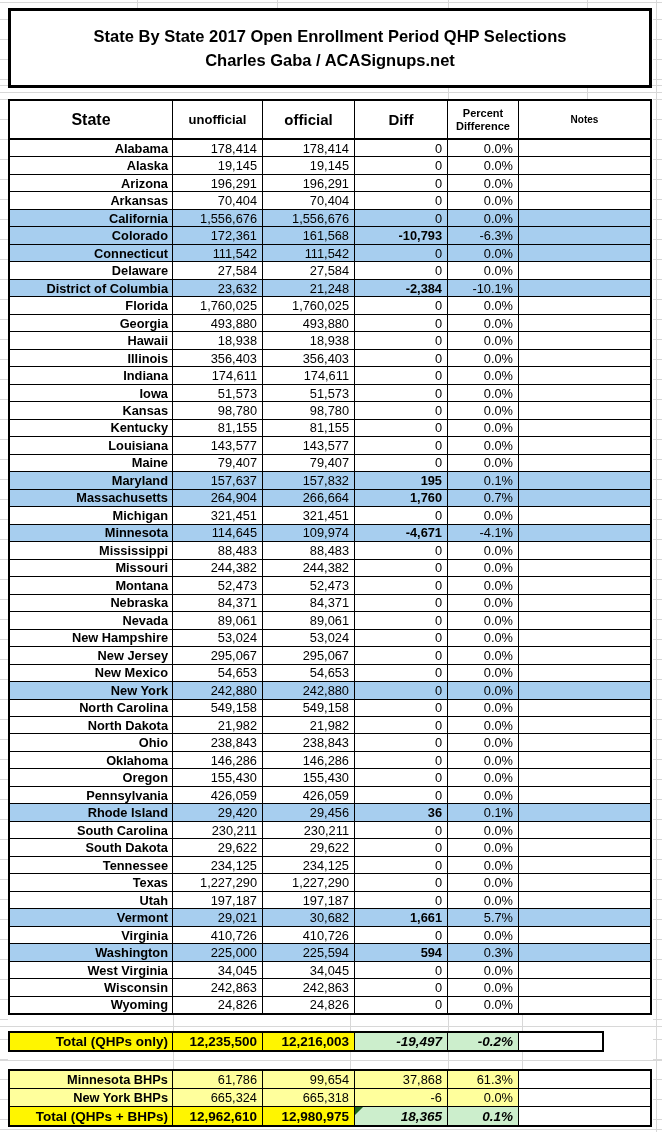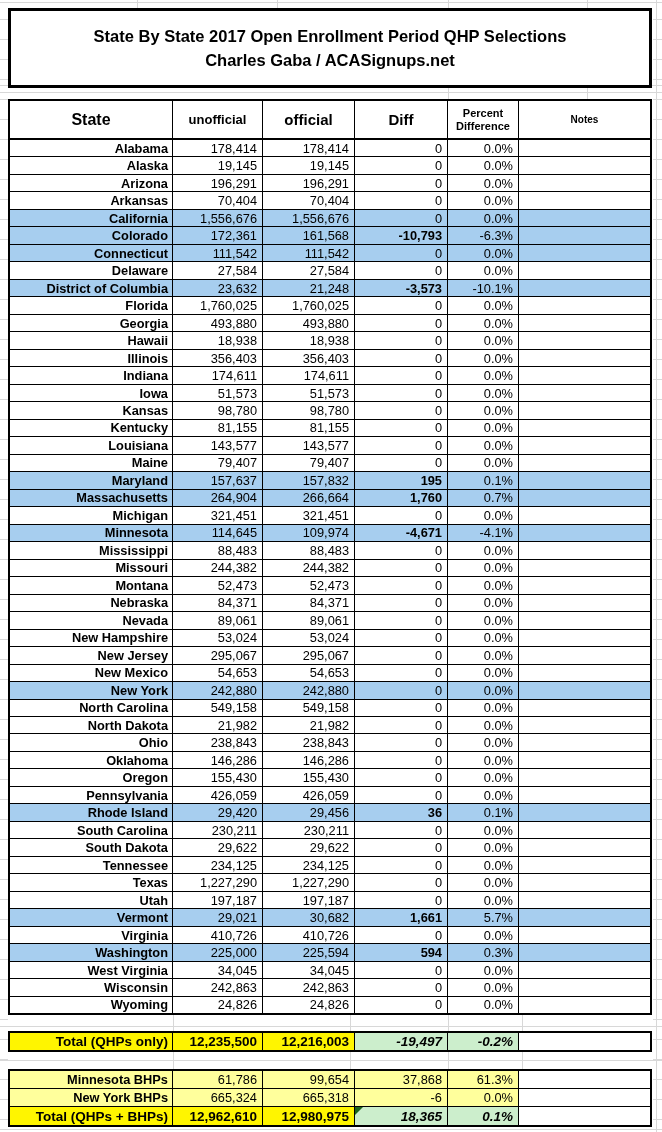--- a/index.html
+++ b/index.html
@@ -47,21 +47,21 @@
   .w3{flex:0 0 93px;} .w4{flex:0 0 71px;} .w5{flex:1 1 auto;}
   .c-state{font-weight:bold;padding-right:4px;}
   .c-notes{justify-content:flex-start;}
   .b{font-weight:bold;}
   .hrow .c{justify-content:center;font-weight:bold;padding:0;}
   .h-state{font-size:16px;} .h-unofficial{font-size:13px;} .h-official{font-size:15px;}
   .h-diff{font-size:15px;} .h-notes{font-size:10px;}
   .h-pct{font-size:11px;line-height:12.5px;text-align:center;white-space:normal;}
   
   .totrow{
-    position:absolute;left:8px;width:644px;box-sizing:border-box;
+    position:absolute;left:8px;width:596px;box-sizing:border-box;
     border:2px solid var(--c-border);display:flex;background:#fff;
     font-size:13.5px;font-weight:bold;
   }
   #total-qhps{top:1031px;height:21px;}
   .bhp-block{
     position:absolute;left:8px;top:1069px;width:644px;box-sizing:border-box;
     border:2px solid var(--c-border);background:#fff;font-size:12.8px;
   }
   .brow{display:flex;height:17px;}
   .brow + .brow{border-top:1px solid var(--c-border);}
@@ -181,21 +181,21 @@
     <div class="c w1">27,584</div>
     <div class="c w2">27,584</div>
     <div class="c w3">0</div>
     <div class="c w4">0.0%</div>
     <div class="c w5 c-notes"></div>
   </div>
       <div class="trow hl">
     <div class="c w0 c-state">District of Columbia</div>
     <div class="c w1">23,632</div>
     <div class="c w2">21,248</div>
-    <div class="c w3 b">-3,573</div>
+    <div class="c w3 b">-2,384</div>
     <div class="c w4">-10.1%</div>
     <div class="c w5 c-notes"></div>
   </div>
       <div class="trow">
     <div class="c w0 c-state">Florida</div>
     <div class="c w1">1,760,025</div>
     <div class="c w2">1,760,025</div>
     <div class="c w3">0</div>
     <div class="c w4">0.0%</div>
     <div class="c w5 c-notes"></div>

